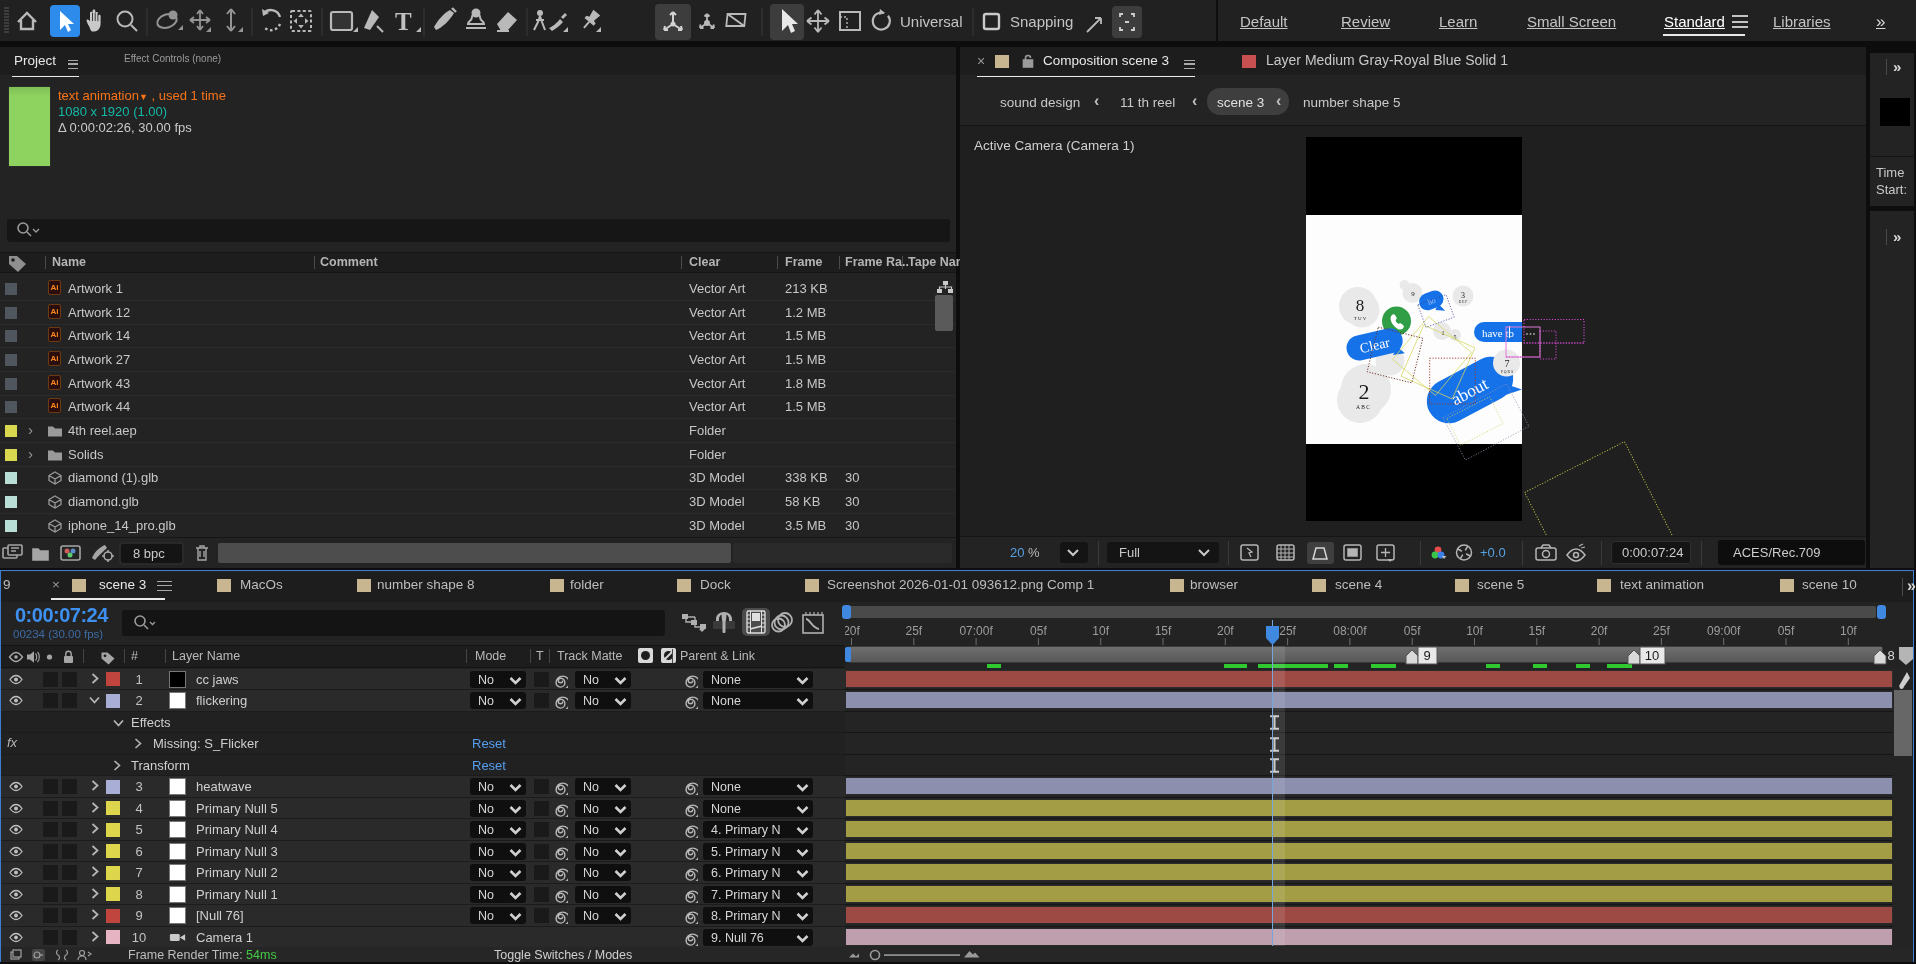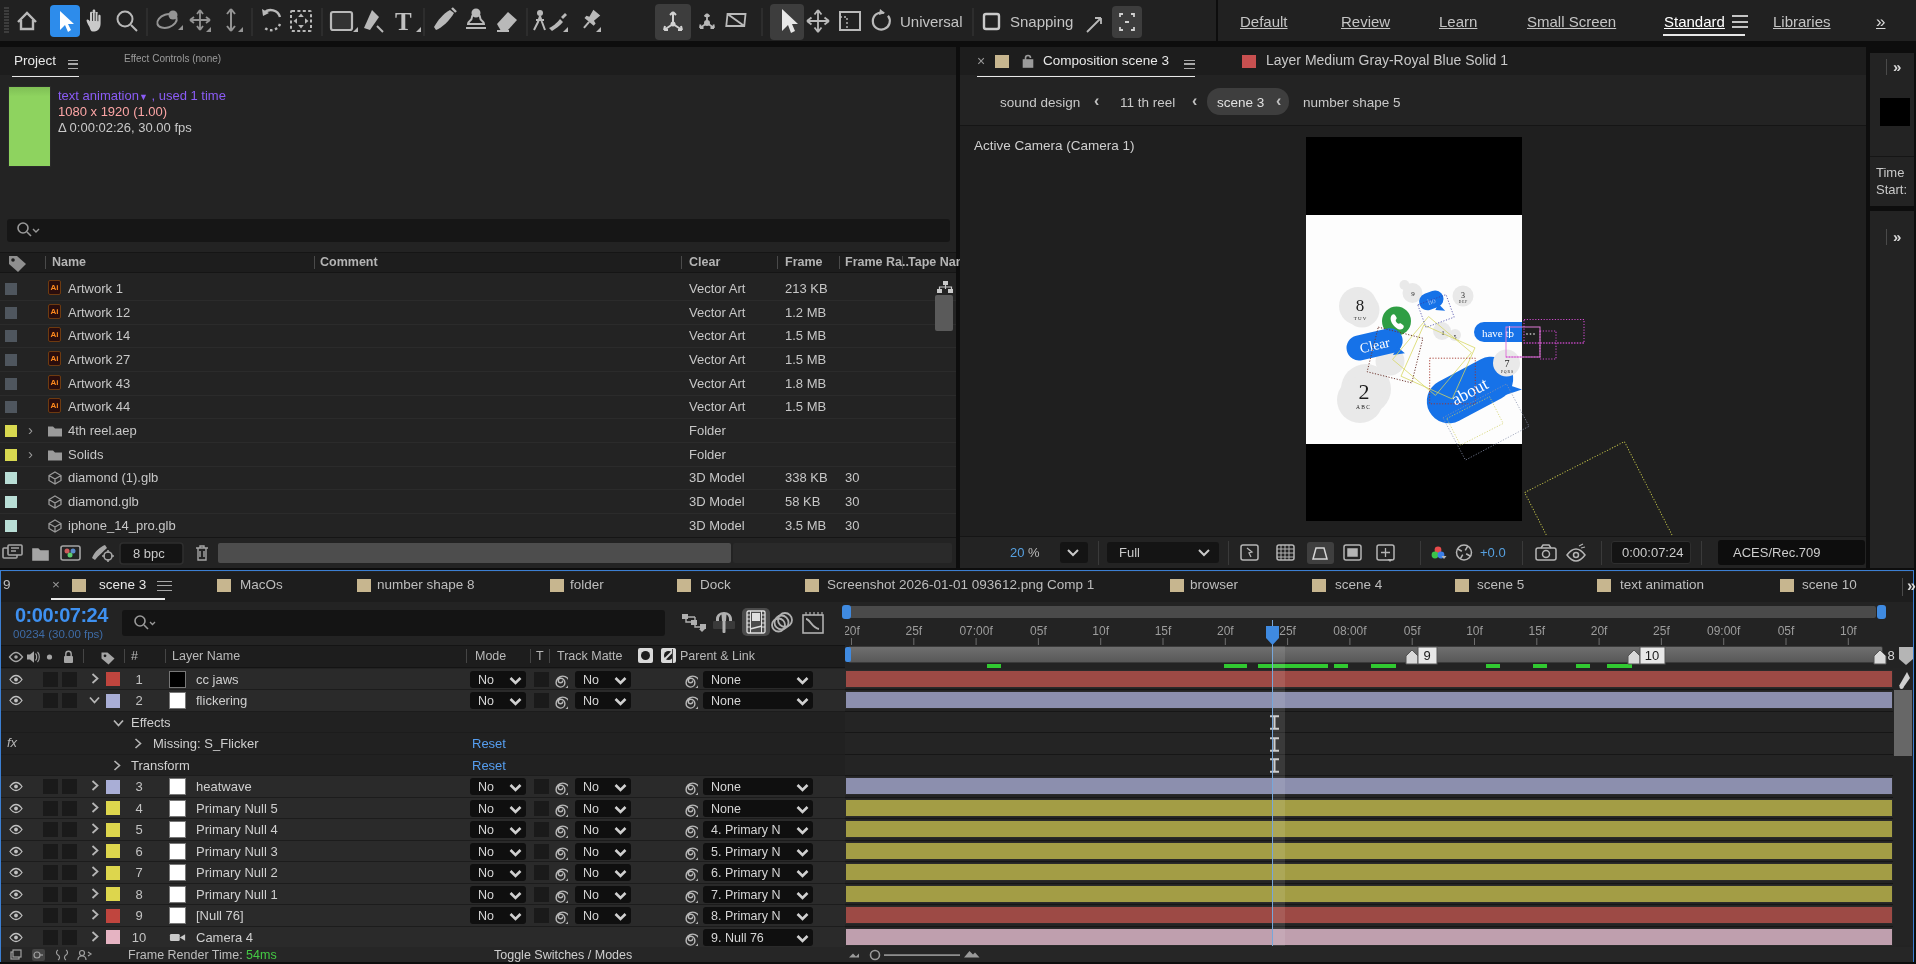--- a/index.html
+++ b/index.html
@@ -176,22 +176,22 @@
   <div id="proj" class="abs">
     <div class="ptabs"></div>
     <div class="row" style="left:14px;top:6px;color:#e8e8e8;font-size:13.5px">Project</div>
     <div class="abs" style="left:12px;top:28.5px;width:67px;height:1.8px;background:#e8e8e8"></div>
     <div class="abs" style="left:68px;top:13px;width:10px;height:9px;border-top:1.5px solid #a8a8a8;border-bottom:1.5px solid #a8a8a8">
         <div style="margin-top:2.4px;height:1.5px;background:#a8a8a8"></div>
       </div>
     <div class="row" style="left:124px;top:6px;color:#9b9b9b;font-size:10px">Effect Controls (none)</div>
 
     <div class="abs" style="left:8px;top:39px;width:43px;height:81px;background:linear-gradient(180deg,#7fbf55 0,#8ed35f 12%,#8ed35f 100%);border:1px solid #2a2a2a"></div>
-    <div class="row" style="left:58px;top:41px;color:#8b5cf6">text animation<span style="font-size:9px">▼</span> , used 1 time</div>
-    <div class="row" style="left:58px;top:57px;color:#fca5a5">1080 x 1920 (1.00)</div>
+    <div class="row" style="left:58px;top:41px;color:#f97316">text animation<span style="font-size:9px">▼</span> , used 1 time</div>
+    <div class="row" style="left:58px;top:57px;color:#14b8a6">1080 x 1920 (1.00)</div>
     <div class="row" style="left:58px;top:73px;color:#c9c9c9">Δ 0:00:02:26, 30.00 fps</div>
 
     <div class="abs" style="left:7px;top:172px;width:943px;height:23px;background:#161616;border-radius:3px">
       <svg width="26" height="18" viewBox="0 0 26 18" style="margin:2px 0 0 8px" fill="none" stroke="#9a9a9a" stroke-width="1.6">
           <circle cx="8" cy="7" r="5"></circle>
           <path d="M12 11l4 4"></path>
           <path d="M18 8l3 3 3-3" stroke-width="1.4"></path>
         </svg>
     </div>
 
@@ -1134,21 +1134,21 @@
           <div class="cell" style="left:61px"></div>
           <svg class="expn" style="top:4px;left:90px" width="8" height="11" viewBox="0 0 8 11">
             <path d="M1.5 1l5 4.5-5 4.5" fill="none" stroke="#b5b5b5" stroke-width="1.8"></path>
           </svg>
           <div class="chip2" style="background:#e5b3c2"></div>
           <div class="numc">10</div>
           <svg class="swatch" style="background:none;border:none" width="19" height="18" viewBox="0 0 19 18">
             <rect x="1" y="5" width="11" height="8" rx="1.5" fill="#c9c9c9"></rect>
             <path d="M12 9l6-3.5v7z" fill="#c9c9c9"></path>
           </svg>
-          <div class="lname">Camera 4</div>
+          <div class="lname">Camera 1</div>
           <div class="pw" style="left:682px"><svg width="15" height="15" viewBox="0 0 15 15" fill="none" stroke="#b8b8b8" stroke-width="1.4">
               <path d="M7.5 7.5 m2.2 0 a2.2 2.2 0 1 1 -2.2 -2.2 a4.4 4.4 0 1 1 -4.4 4.4 a6.6 6.6 0 1 1 6.6 6.6"></path>
             </svg></div>
           <div class="drop" style="left:702px;width:110px">
             <span class="dtx">9. Null 76</span>
             <svg width="13" height="9" viewBox="0 0 13 9">
               <path d="M1.5 2l5 5 5-5" fill="none" stroke="#d0d0d0" stroke-width="2.6"></path>
             </svg>
           </div>
         </div>

